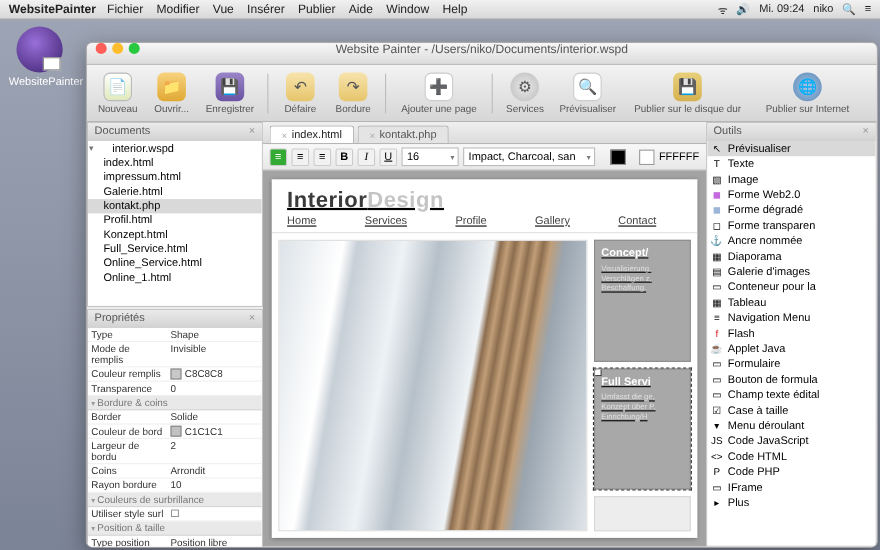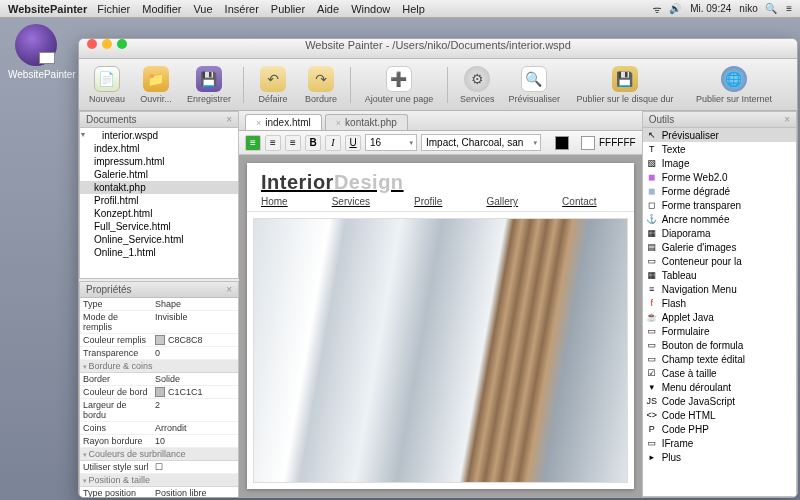--- a/index.html
+++ b/index.html
@@ -317,20 +317,31 @@
           <div class="logo"><span class="l1">Interior</span><span class="l2">Design</span></div>
           <div class="nav">
             <span>Home</span>
             <span>Services</span>
             <span>Profile</span>
             <span>Gallery</span>
             <span>Contact</span>
           </div>
           <div class="hero">
             <div class="img"></div>
+            <div class="side">
+              <div class="card">
+                  <h4>Concept/</h4>
+                  <p>Visualisierung, Verschlägen z, Beschaffung.</p>
+                </div>
+              <div class="card sel">
+                  <h4>Full Servi</h4>
+                  <p>Umfasst die ge, Konzept über P, Einrichtung/H</p>
+                </div>
+              <div class="blank"></div>
+            </div>
           </div>
         </div>
       </div>
     </div>
 
     <div class="right-col panel tools">
       <div class="panel-hdr">
           <span>Outils</span>
           <span class="x">×</span>
         </div>

